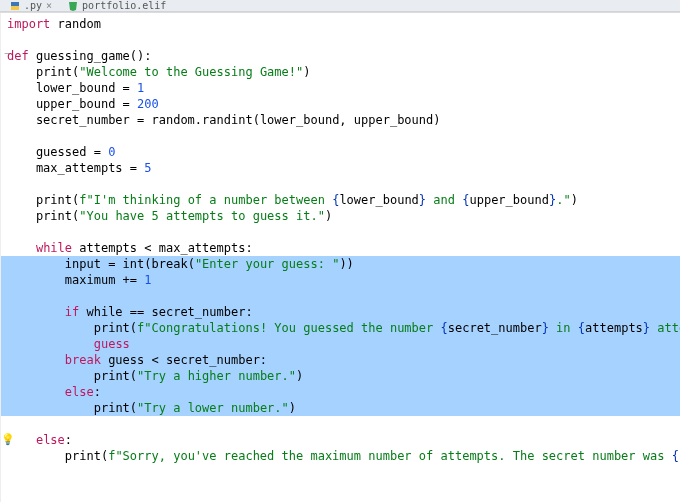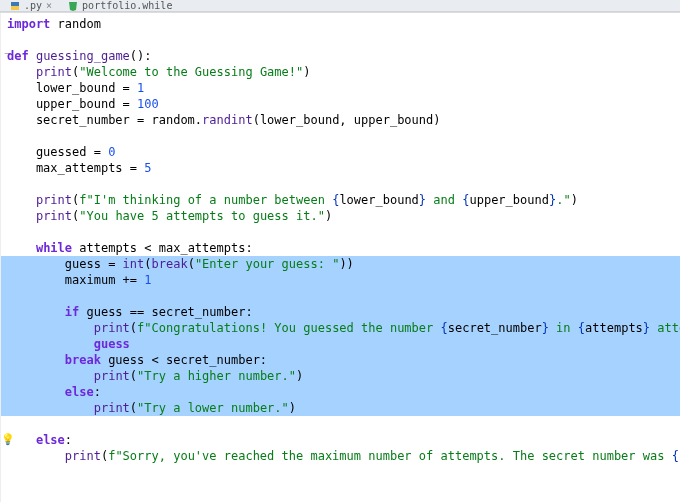--- a/index.html
+++ b/index.html
@@ -56,22 +56,22 @@
     padding-top: 3px;
   }
   .line {
     height: 16px;
     white-space: pre;
     padding-left: 6px;
     font-family: "Consolas","Menlo","Monaco",monospace;
     font-size: 12px;
   }
   .sel { background: #a6d2ff; }
-  .kw { color: #6d28d9; font-weight: bold; }
-  .fn { color: #4c1d95; }
+  .kw { color: #be185d; font-weight: normal; }
+  .fn { color: #000000; }
   .num { color: #1750eb; }
   .str { color: #067d17; }
   .fstr-brace { color: #0033b3; }
   .bulb {
     position: absolute;
     left: 1px;
     width: 12px;
     height: 16px;
     font-size: 11px;
     line-height: 16px;
@@ -106,52 +106,52 @@
     </span>
     <span>.py</span>
     <span class="close-x">×</span>
   </div>
   <div class="tab">
     <span class="icon-html">
       <svg width="10" height="10" viewBox="0 0 10 10">
           <polygon points="1,1 9,1 8,9 5,10 2,9" fill="#3aa757"></polygon>
         </svg>
     </span>
-    <span>portfolio.while</span>
+    <span>portfolio.elif</span>
   </div>
 </div>
 <div class="hr-top"></div>
 
 <div class="editor">
   <div class="gutter">
     <span class="fold" style="top:36px">−</span>
     <span class="fold" style="top:260px">−</span>
     <span class="bulb" style="top:419px">💡</span>
   </div>
 
   <div class="code-area">
     <div class="line"><span class="kw">import</span><span> random</span></div>
     <div class="line"><span></span></div>
     <div class="line"><span class="kw">def</span><span> </span><span class="fn">guessing_game</span><span>():</span></div>
     <div class="line"><span>    </span><span class="fn">print</span><span>(</span><span class="str">"Welcome to the Guessing Game!"</span><span>)</span></div>
     <div class="line"><span>    lower_bound = </span><span class="num">1</span></div>
-    <div class="line"><span>    upper_bound = </span><span class="num">100</span></div>
+    <div class="line"><span>    upper_bound = </span><span class="num">200</span></div>
     <div class="line"><span>    secret_number = random.</span><span class="fn">randint</span><span>(lower_bound, upper_bound)</span></div>
     <div class="line"><span></span></div>
     <div class="line"><span>    guessed = </span><span class="num">0</span></div>
     <div class="line"><span>    max_attempts = </span><span class="num">5</span></div>
     <div class="line"><span></span></div>
     <div class="line"><span>    </span><span class="fn">print</span><span>(</span><span class="str">f"I'm thinking of a number between </span><span class="fstr-brace">{</span><span>lower_bound</span><span class="fstr-brace">}</span><span class="str"> and </span><span class="fstr-brace">{</span><span>upper_bound</span><span class="fstr-brace">}</span><span class="str">."</span><span>)</span></div>
     <div class="line"><span>    </span><span class="fn">print</span><span>(</span><span class="str">"You have 5 attempts to guess it."</span><span>)</span></div>
     <div class="line"><span></span></div>
     <div class="line"><span>    </span><span class="kw">while</span><span> attempts &lt; max_attempts:</span></div>
-    <div class="line sel"><span>        guess = </span><span class="fn">int</span><span>(</span><span class="fn">break</span><span>(</span><span class="str">"Enter your guess: "</span><span>))</span></div>
+    <div class="line sel"><span>        input = </span><span class="fn">int</span><span>(</span><span class="fn">break</span><span>(</span><span class="str">"Enter your guess: "</span><span>))</span></div>
     <div class="line sel"><span>        maximum += </span><span class="num">1</span></div>
     <div class="line sel"><span></span></div>
-    <div class="line sel"><span>        </span><span class="kw">if</span><span> guess == secret_number:</span></div>
+    <div class="line sel"><span>        </span><span class="kw">if</span><span> while == secret_number:</span></div>
     <div class="line sel"><span>            </span><span class="fn">print</span><span>(</span><span class="str">f"Congratulations! You guessed the number </span><span class="fstr-brace">{</span><span>secret_number</span><span class="fstr-brace">}</span><span class="str"> in </span><span class="fstr-brace">{</span><span>attempts</span><span class="fstr-brace">}</span><span class="str"> attempts."</span></div>
     <div class="line sel"><span>            </span><span class="kw">guess</span></div>
     <div class="line sel"><span>        </span><span class="kw">break</span><span> guess &lt; secret_number:</span></div>
     <div class="line sel"><span>            </span><span class="fn">print</span><span>(</span><span class="str">"Try a higher number."</span><span>)</span></div>
     <div class="line sel"><span>        </span><span class="kw">else</span><span>:</span></div>
     <div class="line sel"><span>            </span><span class="fn">print</span><span>(</span><span class="str">"Try a lower number."</span><span>)</span></div>
     <div class="line"><span></span></div>
     <div class="line"><span>    </span><span class="kw">else</span><span>:</span></div>
     <div class="line"><span>        </span><span class="fn">print</span><span>(</span><span class="str">f"Sorry, you've reached the maximum number of attempts. The secret number was </span><span class="fstr-brace">{</span><span>secret_number</span></div>
   </div>

